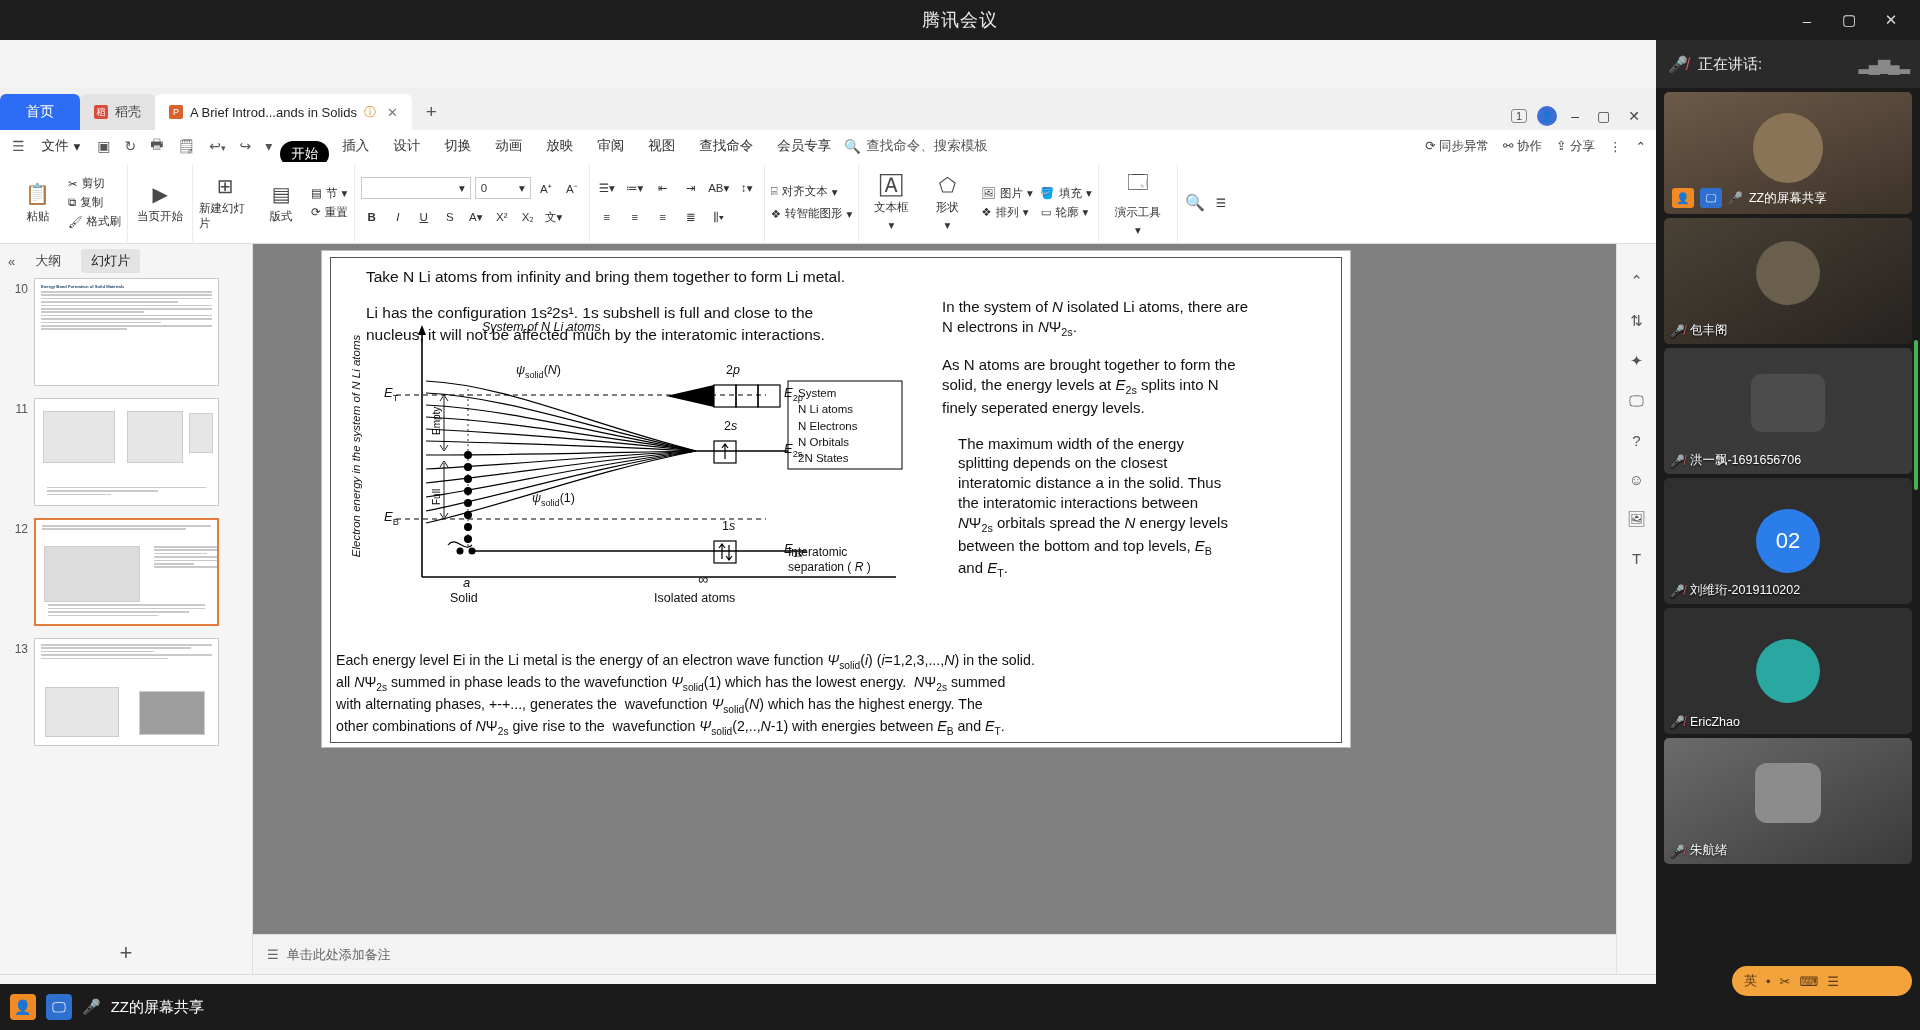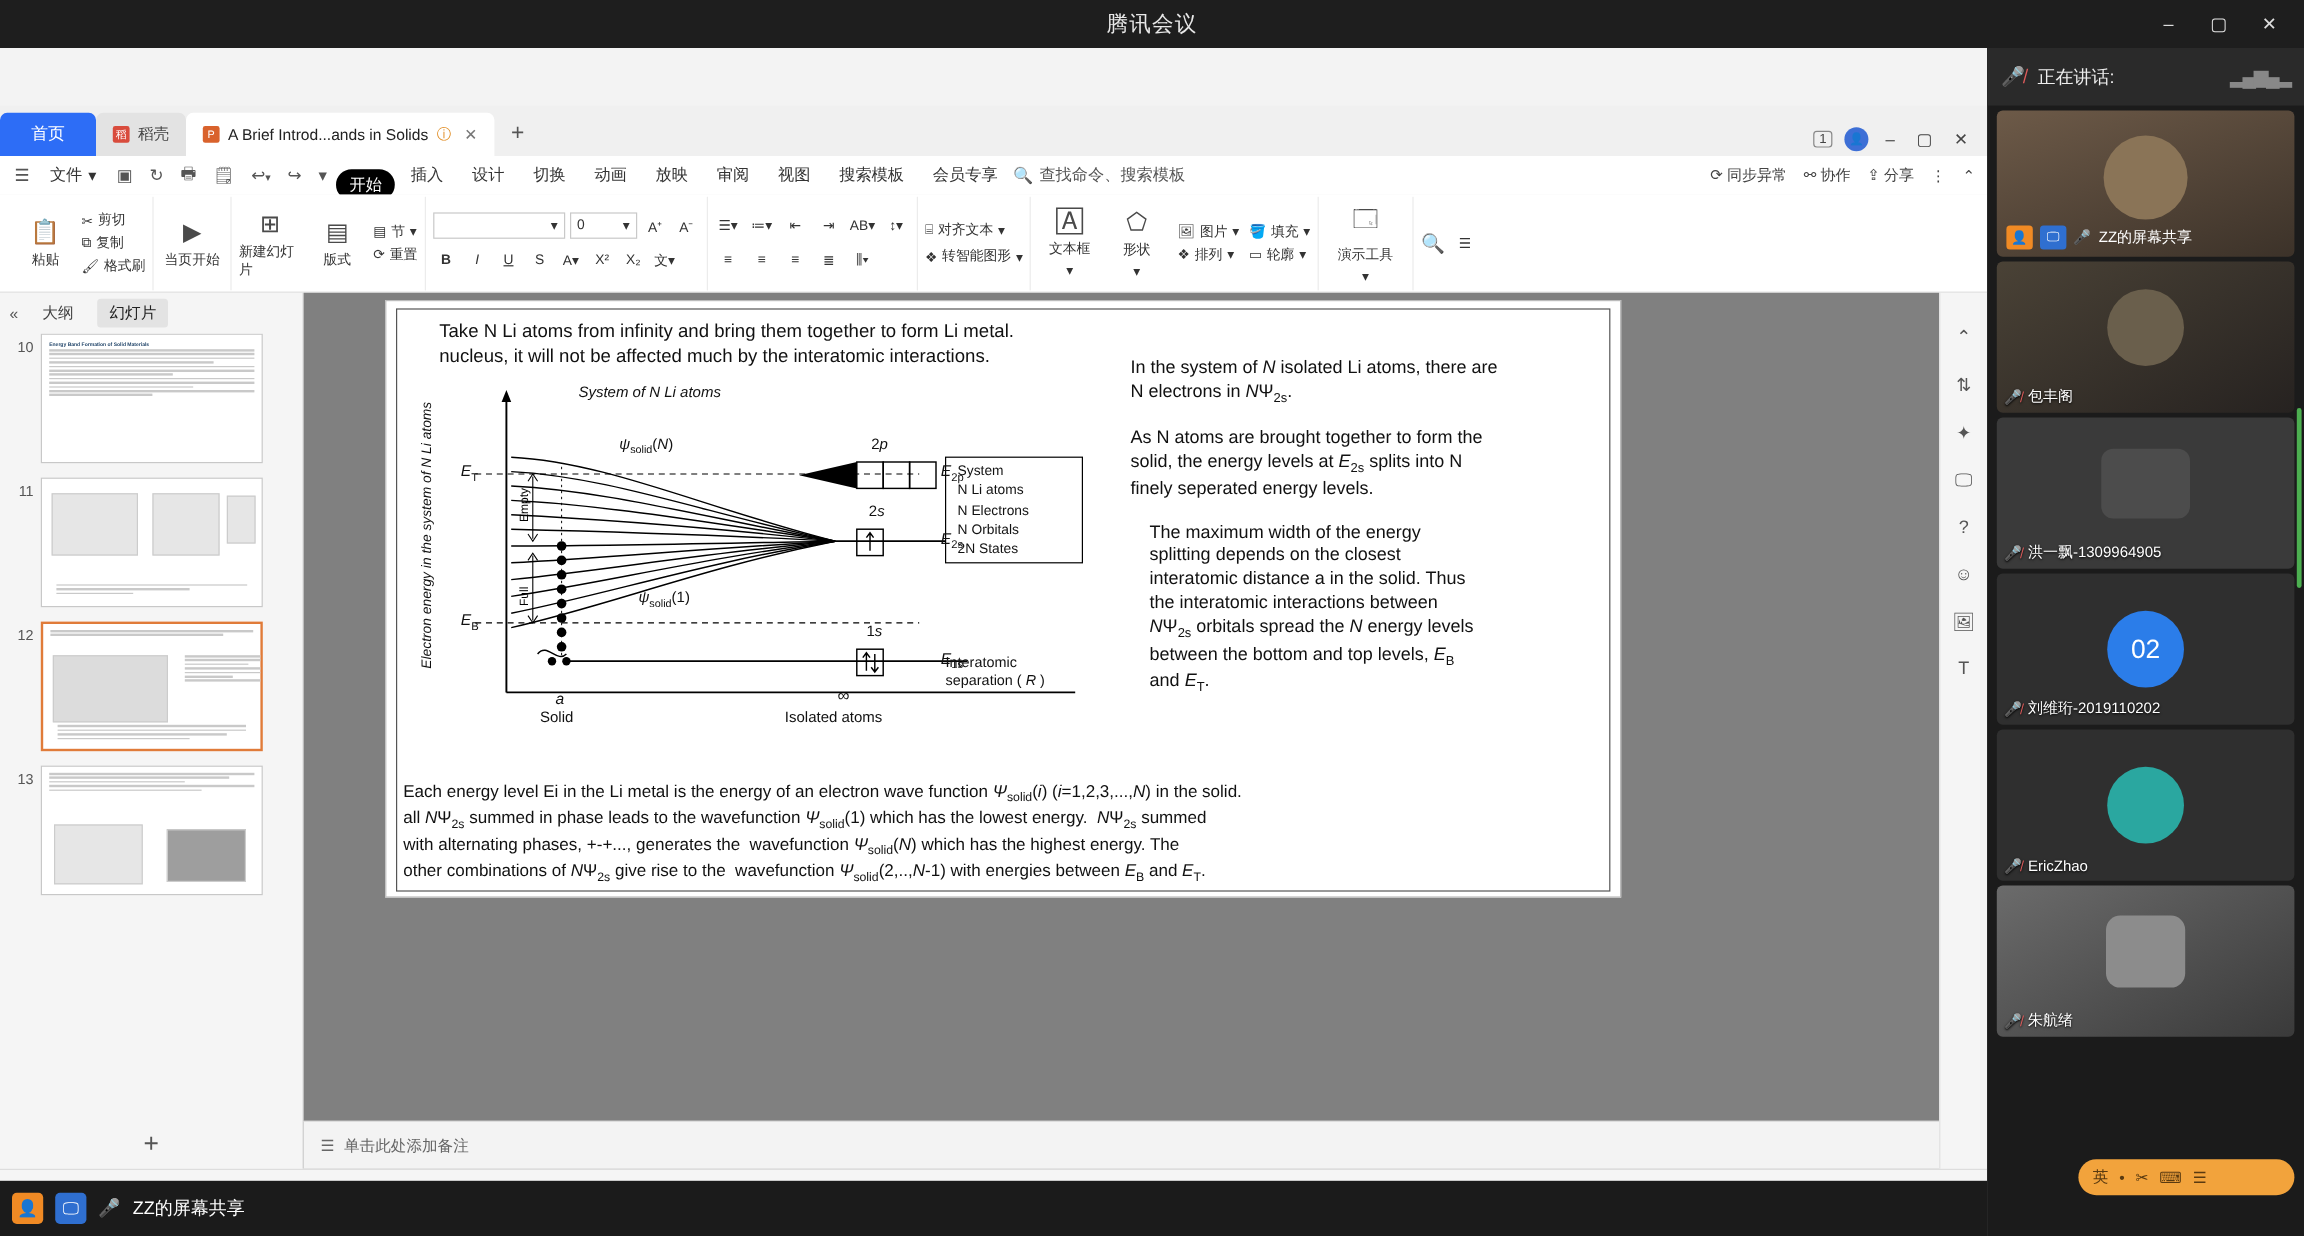--- a/index.html
+++ b/index.html
@@ -215,21 +215,21 @@
       <div class="r-ico">↪</div>
       <div class="r-ico">▾</div>
       <div class="r-tab sel">开始</div>
       <div class="r-tab">插入</div>
       <div class="r-tab">设计</div>
       <div class="r-tab">切换</div>
       <div class="r-tab">动画</div>
       <div class="r-tab">放映</div>
       <div class="r-tab">审阅</div>
       <div class="r-tab">视图</div>
-      <div class="r-tab">搜索模板</div>
+      <div class="r-tab">查找命令</div>
       <div class="r-tab">会员专享</div>
       <div class="search-pill">
         <span>🔍</span>
         <span>查找命令、搜索模板</span>
       </div>
       <div class="right">
         <span>⟳ <span>同步异常</span></span>
         <span>⚯ <span>协作</span></span>
         <span>⇪ <span>分享</span></span>
         <span>⋮</span>
@@ -467,20 +467,21 @@
       </div>
       <div class="lp-add">+</div>
     </div>
 
     <div class="canvas-area">
       <div class="slide-outer">
         <div class="slide-inner">
           <div class="boxed"></div>
 
           <div class="s-line" style="margin:4px 0 0 26px;">Take N Li atoms from infinity and bring them together to form Li metal.</div>
+          <div class="s-line" style="margin:16px 0 0 26px;">Li has the configuration 1s²2s¹. 1s subshell is full and close to the</div>
           <div class="s-line" style="margin:1px 0 0 26px;">nucleus, it will not be affected much by the interatomic interactions.</div>
 
           <div class="fig">
             <svg width="600" height="300" viewBox="0 0 600 300">
 
               <line x1="86" y1="8" x2="86" y2="254" stroke="#000" stroke-width="1.6"></line>
               <polygon points="86,2 82,12 90,12" fill="#000"></polygon>
               <line x1="86" y1="254" x2="560" y2="254" stroke="#000" stroke-width="1.6"></line>
 
               <line x1="60" y1="72" x2="430" y2="72" stroke="#000" stroke-dasharray="5,4" stroke-width="1"></line>
@@ -684,21 +685,21 @@
       <span class="m">🎤̸</span>
       <span>包丰阁</span>
     </div>
   </div>
 
   <div class="pcard" style="background:#3a3a3a;">
     <div style="position:absolute; left:50%; top:44%; transform:translate(-50%,-50%); width:74px; height:58px;
                 border-radius:10px; background:#4c4c4c;"></div>
     <div class="pname">
       <span class="m">🎤̸</span>
-      <span>洪一飘-1309964905</span>
+      <span>洪一飘-1691656706</span>
     </div>
   </div>
 
   <div class="pcard" style="background:#2f2f2f;">
     <div class="avatar-circle" style="background:#2b7de9;">
       <span>02</span>
     </div>
     <div class="pname">
       <span class="m">🎤̸</span>
       <span>刘维珩-2019110202</span>

